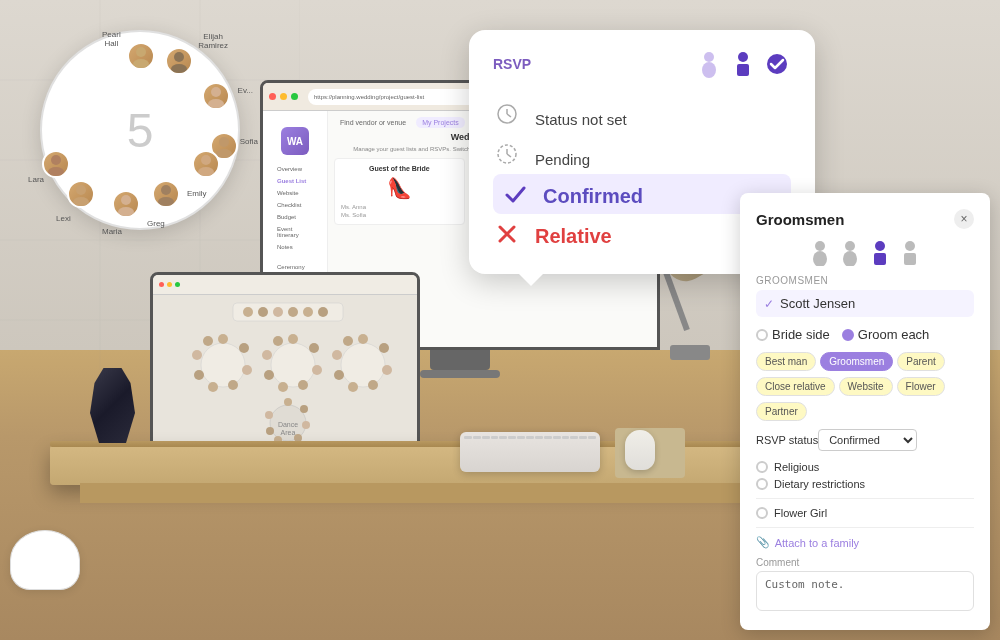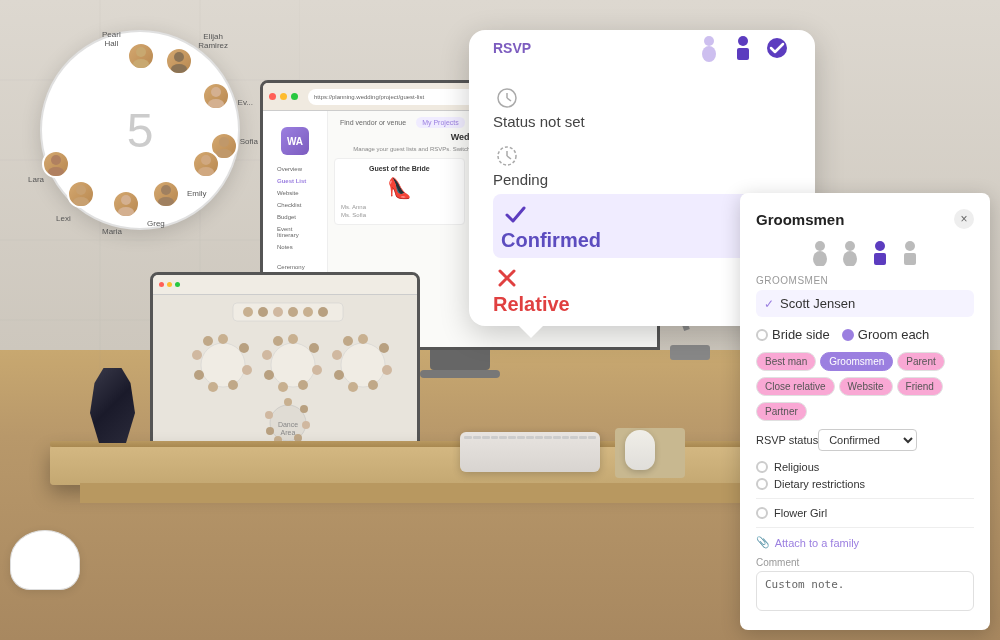--- a/index.html
+++ b/index.html
@@ -162,21 +162,21 @@
 
     
     .rsvp-popup {
       position: absolute;
       top: 30px;
       right: 185px;
       width: 346px;
       background: white;
       border-radius: 16px;
       box-shadow: 0 8px 30px rgba(0,0,0,0.2);
-      padding: 4px 24px;
+      padding: 20px 24px;
       z-index: 100;
     }
 
     .rsvp-popup::after {
       content: '';
       position: absolute;
       bottom: -12px;
       left: 50px;
       border-left: 12px solid transparent;
       border-right: 12px solid transparent;
@@ -205,27 +205,26 @@
     .rsvp-icon {
       width: 28px;
       height: 28px;
       display: flex;
       align-items: center;
       justify-content: center;
     }
 
     .rsvp-row {
       display: flex;
-      align-items: flex-start;
-      gap: 1px;
+      align-items: flex-end;
+      gap: 14px;
       padding: 6px 0;
       font-size: 18px;
       font-weight: 500;
       color: #333;
-      flex-direction: column;
     }
 
     .rsvp-row-icon {
       width: 28px;
       height: 28px;
       display: flex;
       align-items: center;
       justify-content: center;
       font-size: 18px;
     }
@@ -562,21 +561,21 @@
       display: flex;
       flex-wrap: wrap;
       gap: 4px;
       margin-bottom: 6px;
     }
 
     .tag {
       padding: 3px 8px;
       border-radius: 12px;
       font-size: 10px;
-      background: #f9a8d4;
+      background: #fef9c3;
       color: #555;
       cursor: pointer;
       border: 1px solid #e0e0e0;
     }
 
     .tag.active {
       background: #9b7fe0;
       color: white;
       border-color: #9b7fe0;
     }
@@ -758,21 +757,21 @@
         </svg>
     </div>
     <div class="guest-label" style="top:0px;right:10px;">Elijah<br>Ramirez</div>
 
     <div class="guest-avatar" style="top:50px;right:8px;">
       <svg width="24" height="24" viewBox="0 0 24 24">
           <circle cx="12" cy="8" r="5" fill="#d4b090"></circle>
           <ellipse cx="12" cy="20" rx="8" ry="5" fill="#d4b090"></ellipse>
         </svg>
     </div>
-    <div class="guest-label" style="top:66px;right:-15px;">Ev...</div>
+    <div class="guest-label" style="top:54px;right:-15px;">Ev...</div>
 
     <div class="guest-avatar" style="top:100px;right:0px;">
       <svg width="24" height="24" viewBox="0 0 24 24">
           <circle cx="12" cy="8" r="5" fill="#c0986a"></circle>
           <ellipse cx="12" cy="20" rx="8" ry="5" fill="#c0986a"></ellipse>
         </svg>
     </div>
     <div class="guest-label" style="top:105px;right:-20px;">Sofia</div>
 
     <div class="guest-avatar" style="bottom:50px;left:0px;">
@@ -1118,21 +1117,21 @@
 
   
   <div class="tags-row">
     <div class="tag">Best man</div>
     <div class="tag active">Groomsmen</div>
     <div class="tag">Parent</div>
   </div>
   <div class="tags-row">
     <div class="tag">Close relative</div>
     <div class="tag">Website</div>
-    <div class="tag">Friend</div>
+    <div class="tag">Flower</div>
   </div>
   <div class="tags-row">
     <div class="tag">Partner</div>
   </div>
 
   
   <div class="rsvp-status-row">
     <span class="rsvp-status-label">RSVP status</span>
     <select class="rsvp-select">
       <option>Confirmed</option>

